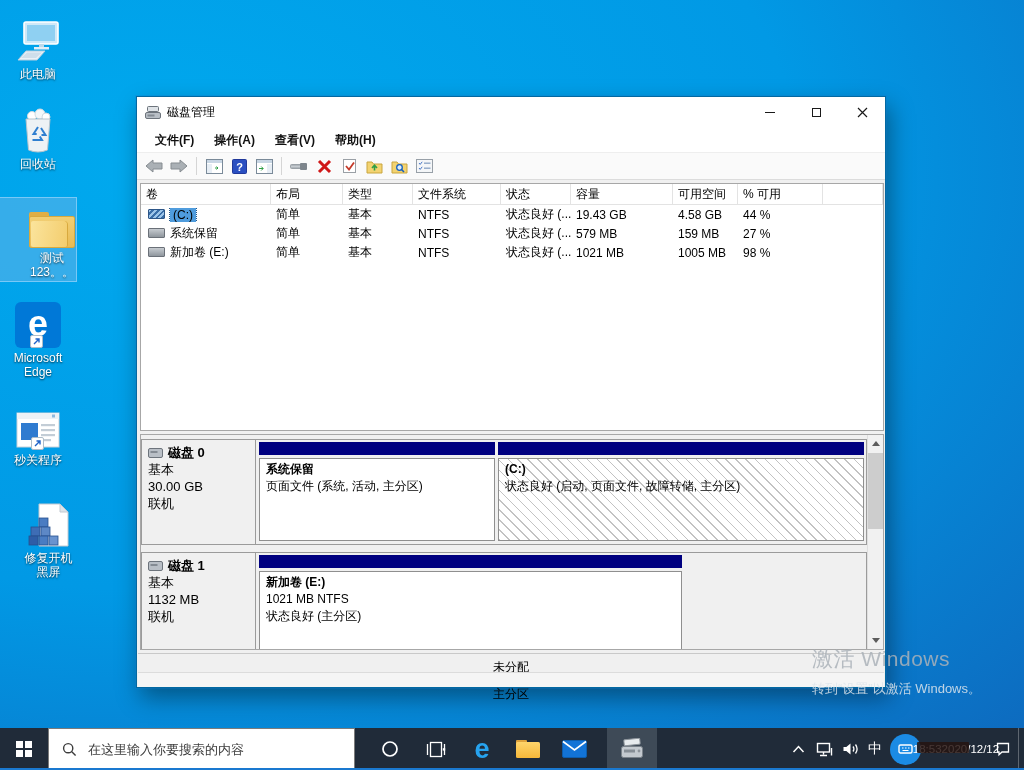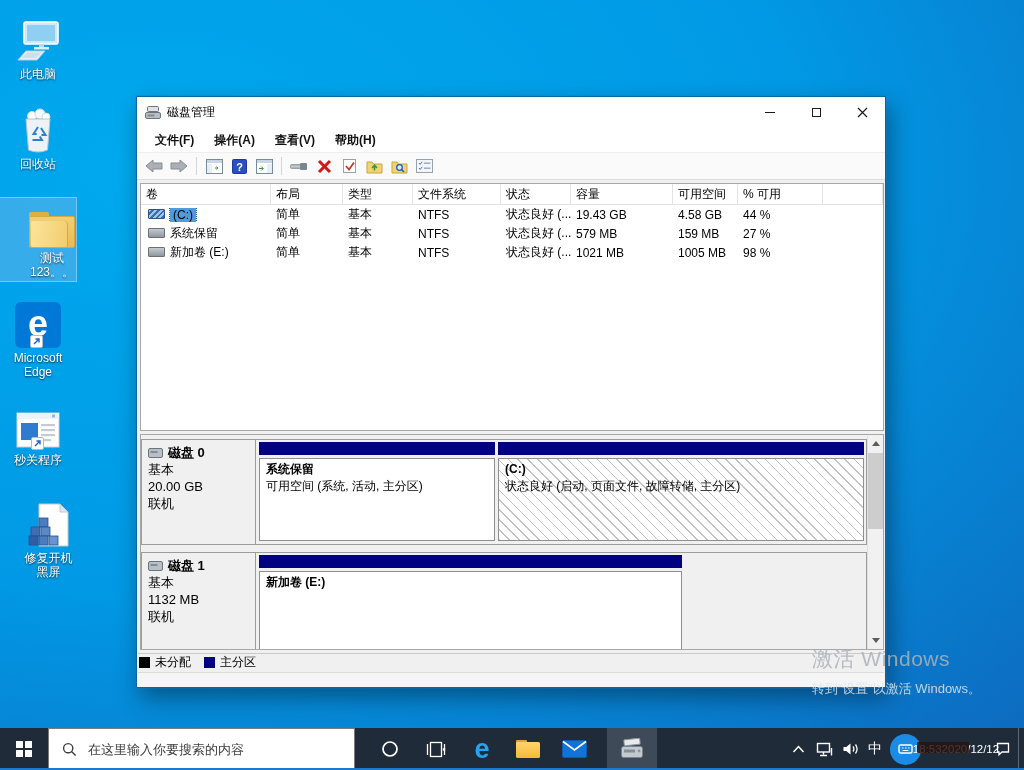--- a/index.html
+++ b/index.html
@@ -62,21 +62,21 @@
   .part-body.hatch { background-image:repeating-linear-gradient(45deg, rgba(145,145,145,.55) 0 1px, transparent 1px 7px); }
   .part-title { font-weight:bold; }
   
   .vscroll { position:absolute; right:0; top:0; width:16px; height:214px; background:#f1f1f1; border-left:1px solid #dfdfdf; }
   .vs-btn { position:absolute; left:0; width:15px; height:17px; display:flex; align-items:center; justify-content:center; background:#f1f1f1; }
   .vs-up { top:0; } .vs-down { bottom:0; }
   .tri-up { width:0; height:0; border-left:4px solid transparent; border-right:4px solid transparent; border-bottom:5px solid #5c5c5c; }
   .tri-down { width:0; height:0; border-left:4px solid transparent; border-right:4px solid transparent; border-top:5px solid #5c5c5c; }
   .vs-thumb { position:absolute; left:0; top:18px; width:15px; height:76px; background:#cdcdcd; }
   
-  .legend-bar { position:absolute; left:1px; right:1px; top:556px; height:18px; background:#f0f0f0; border-top:1px solid #c9c9c9; display:flex; align-items:center; gap:5px; padding-left:1px; font-size:12px; color:#000; }
+  .legend-bar { position:absolute; left:1px; right:1px; top:556px; height:18px; background:#f0f0f0; border-top:1px solid #c9c9c9; display:flex; align-items:center; gap:5px; padding-left:8px; font-size:12px; color:#000;flex-direction:column; }
   .sq { width:11px; height:11px; display:inline-block; }
   .legend-lbl { margin-right:8px; }
   .statusbar { position:absolute; left:1px; right:1px; top:575px; height:15px; background:#f5f5f5; border-top:1px solid #dcdcdc; }
   
   .taskbar { position:absolute; left:0; bottom:0; width:1024px; height:42px; background:#202b39; display:flex; align-items:stretch; z-index:50; }
   .tb-start { width:48px; display:flex; align-items:center; justify-content:center; }
   .win-logo { display:grid; grid-template-columns:7px 7px; grid-template-rows:7px 7px; gap:1.5px; }
   .win-logo i { background:#fff; }
   .tb-search { width:307px; background:#fff; border:1px solid #7b7b7b; display:flex; align-items:center; padding-left:13px; gap:9px; }
   .tb-search input { border:0; outline:0; background:transparent; flex:1; font-size:13px; font-family:inherit; color:#111; }
@@ -354,29 +354,29 @@
     <div class="disk-row" style="top:4px;">
       <div class="disk-info">
         <div class="disk-title">
           <svg width="15" height="10" viewBox="0 0 15 10">
             <rect x="0.5" y="0.5" width="14" height="9" rx="1.5" fill="#b9bfc6" stroke="#6d747c"></rect>
             <rect x="2.5" y="3" width="7" height="2" fill="#848b93"></rect>
           </svg>
           <span>磁盘 0</span>
         </div>
         <div>基本</div>
-        <div>20.00 GB</div>
+        <div>30.00 GB</div>
         <div>联机</div>
       </div>
       <div class="parts">
         <div class="part" style="left:3px; width:236px;">
           <div class="part-bar" style="background-color: rgb(0, 0, 128);"></div>
           <div class="part-body">
             <div class="part-title">系统保留</div>
-            <div>可用空间 (系统, 活动, 主分区)</div>
+            <div>页面文件 (系统, 活动, 主分区)</div>
           </div>
         </div>
         <div class="part" style="left:242px; width:366px;">
           <div class="part-bar" style="background-color: rgb(0, 0, 128);"></div>
           <div class="part-body hatch">
             <div class="part-title">(C:)</div>
             <div>状态良好 (启动, 页面文件, 故障转储, 主分区)</div>
           </div>
         </div>
       </div>
@@ -393,20 +393,22 @@
         </div>
         <div>基本</div>
         <div>1132 MB</div>
         <div>联机</div>
       </div>
       <div class="parts">
         <div class="part" style="left:3px; width:423px;">
           <div class="part-bar" style="background-color: rgb(0, 0, 128);"></div>
           <div class="part-body">
             <div class="part-title">新加卷  (E:)</div>
+            <div>1021 MB NTFS</div>
+            <div>状态良好 (主分区)</div>
           </div>
         </div>
       </div>
     </div>
 
     <div class="vscroll">
       <span class="vs-btn vs-up">
           <span class="tri-up"></span>
         </span>
       <span class="vs-thumb"></span>

